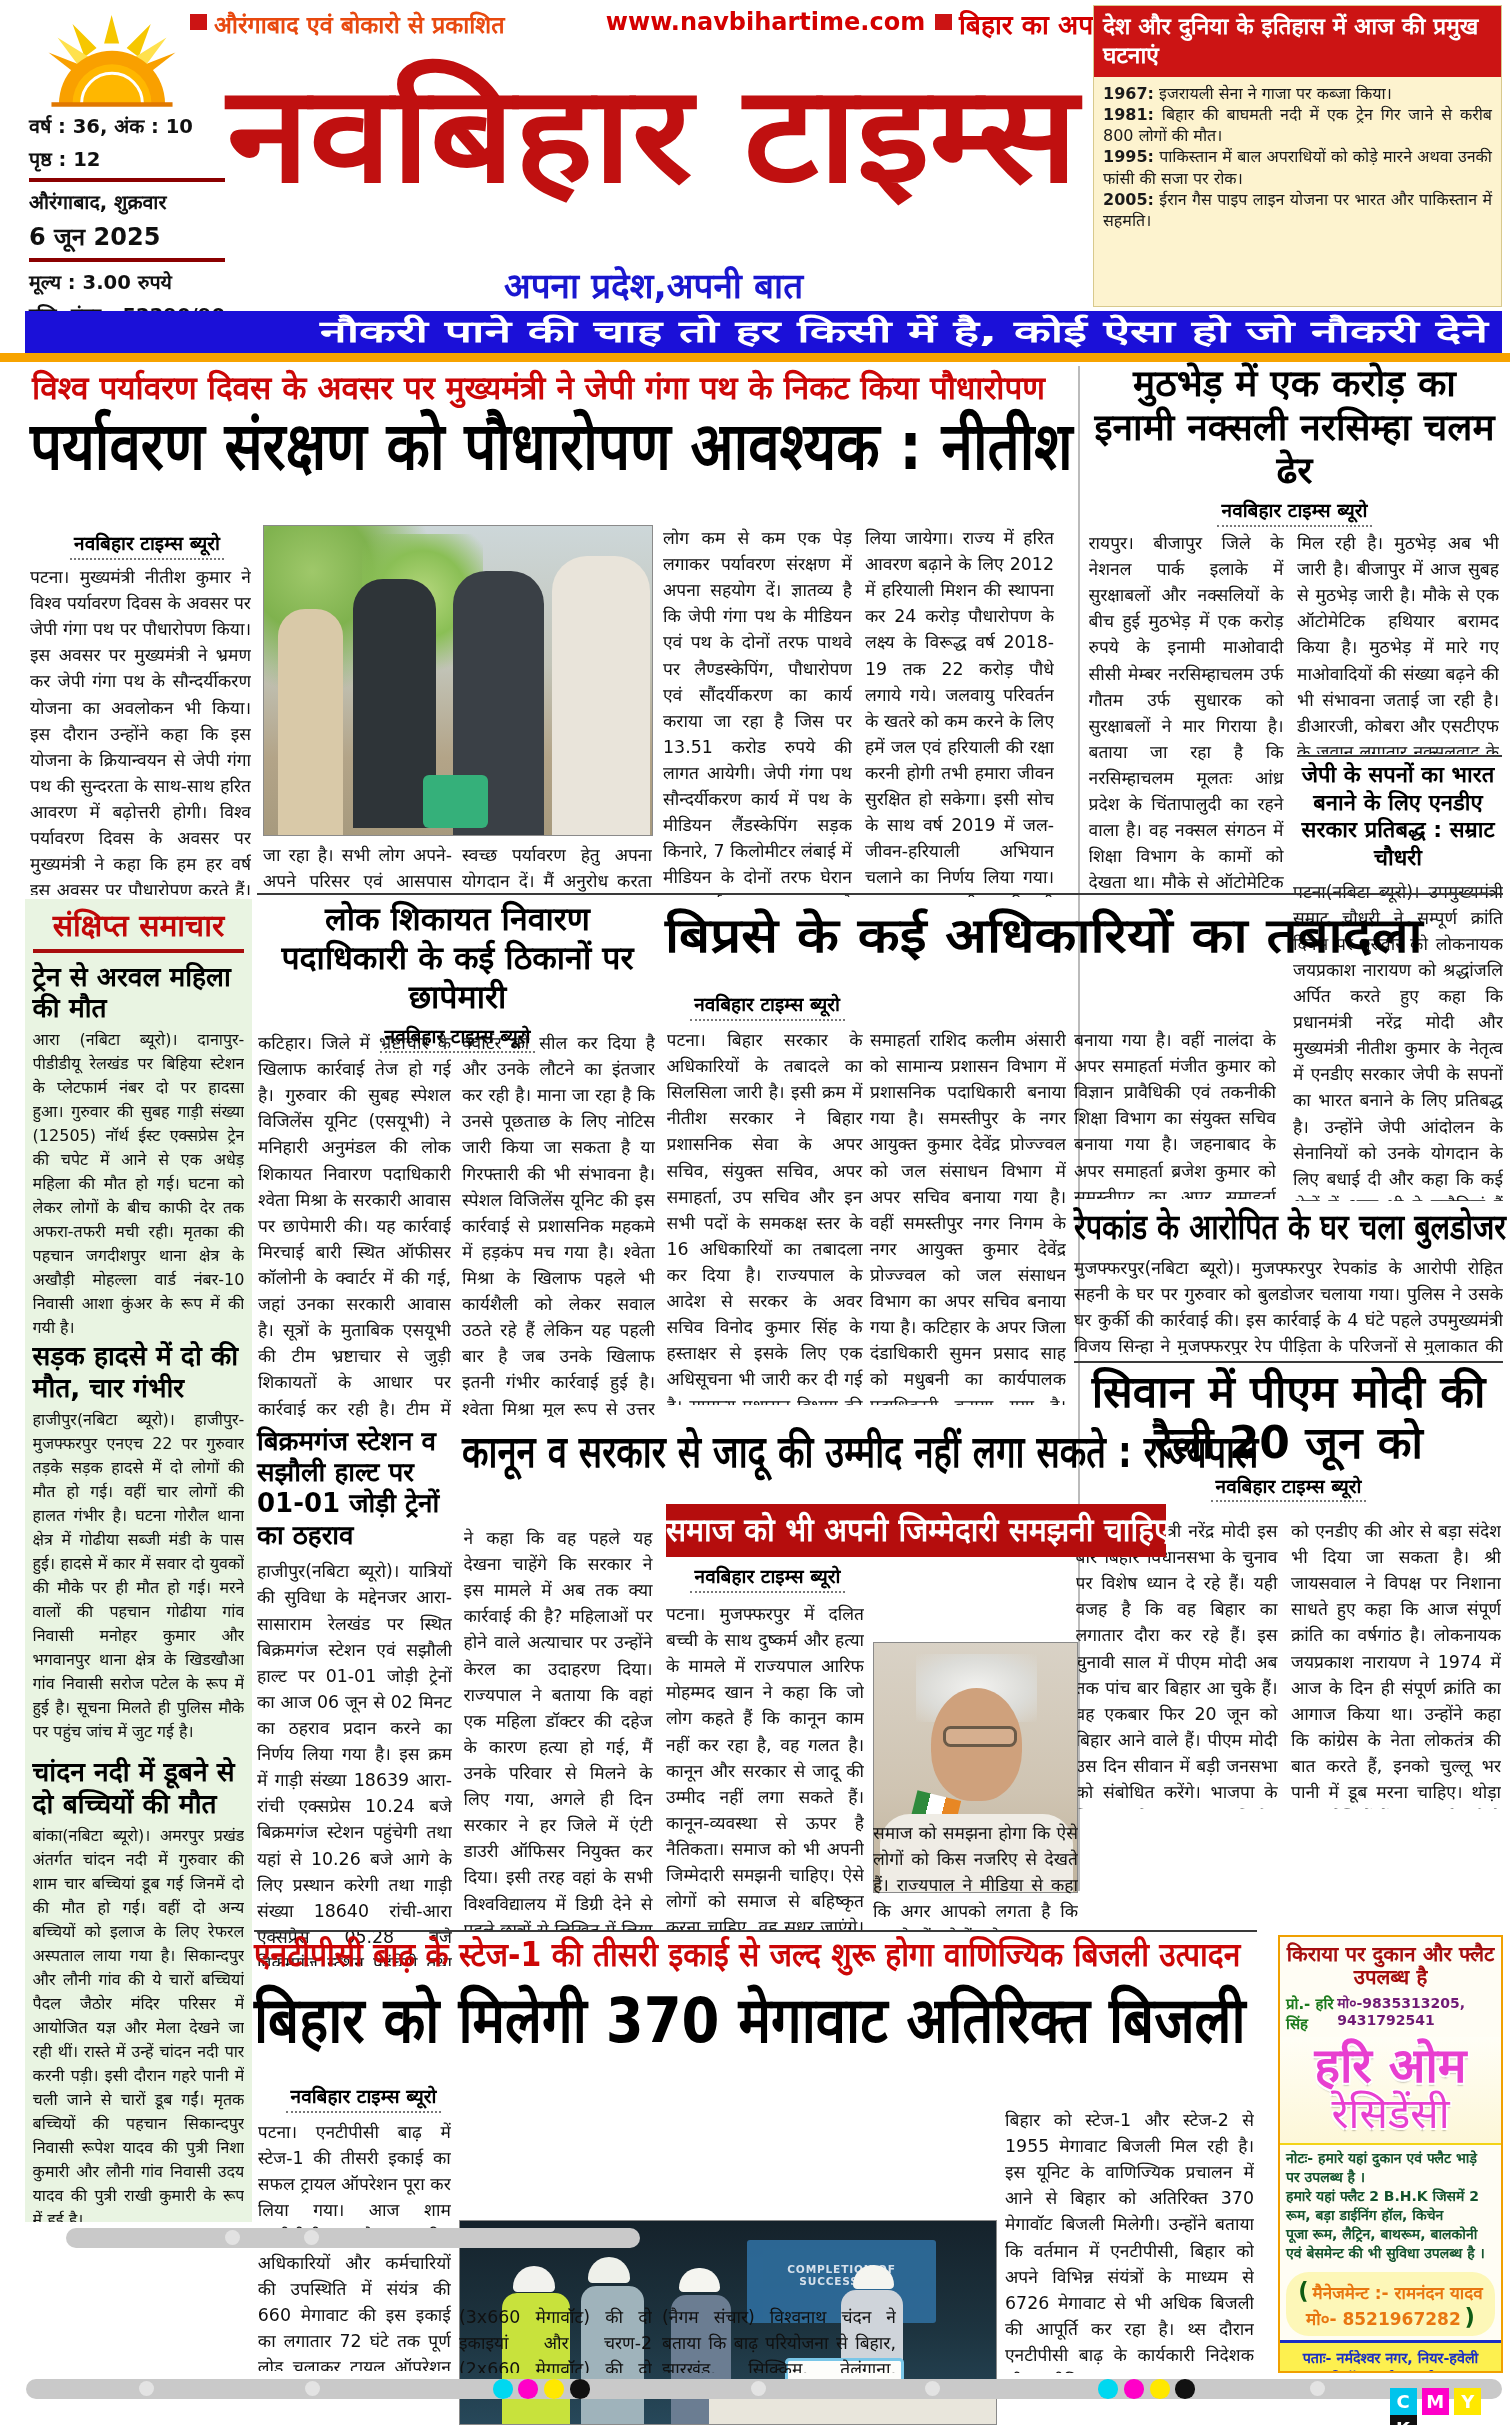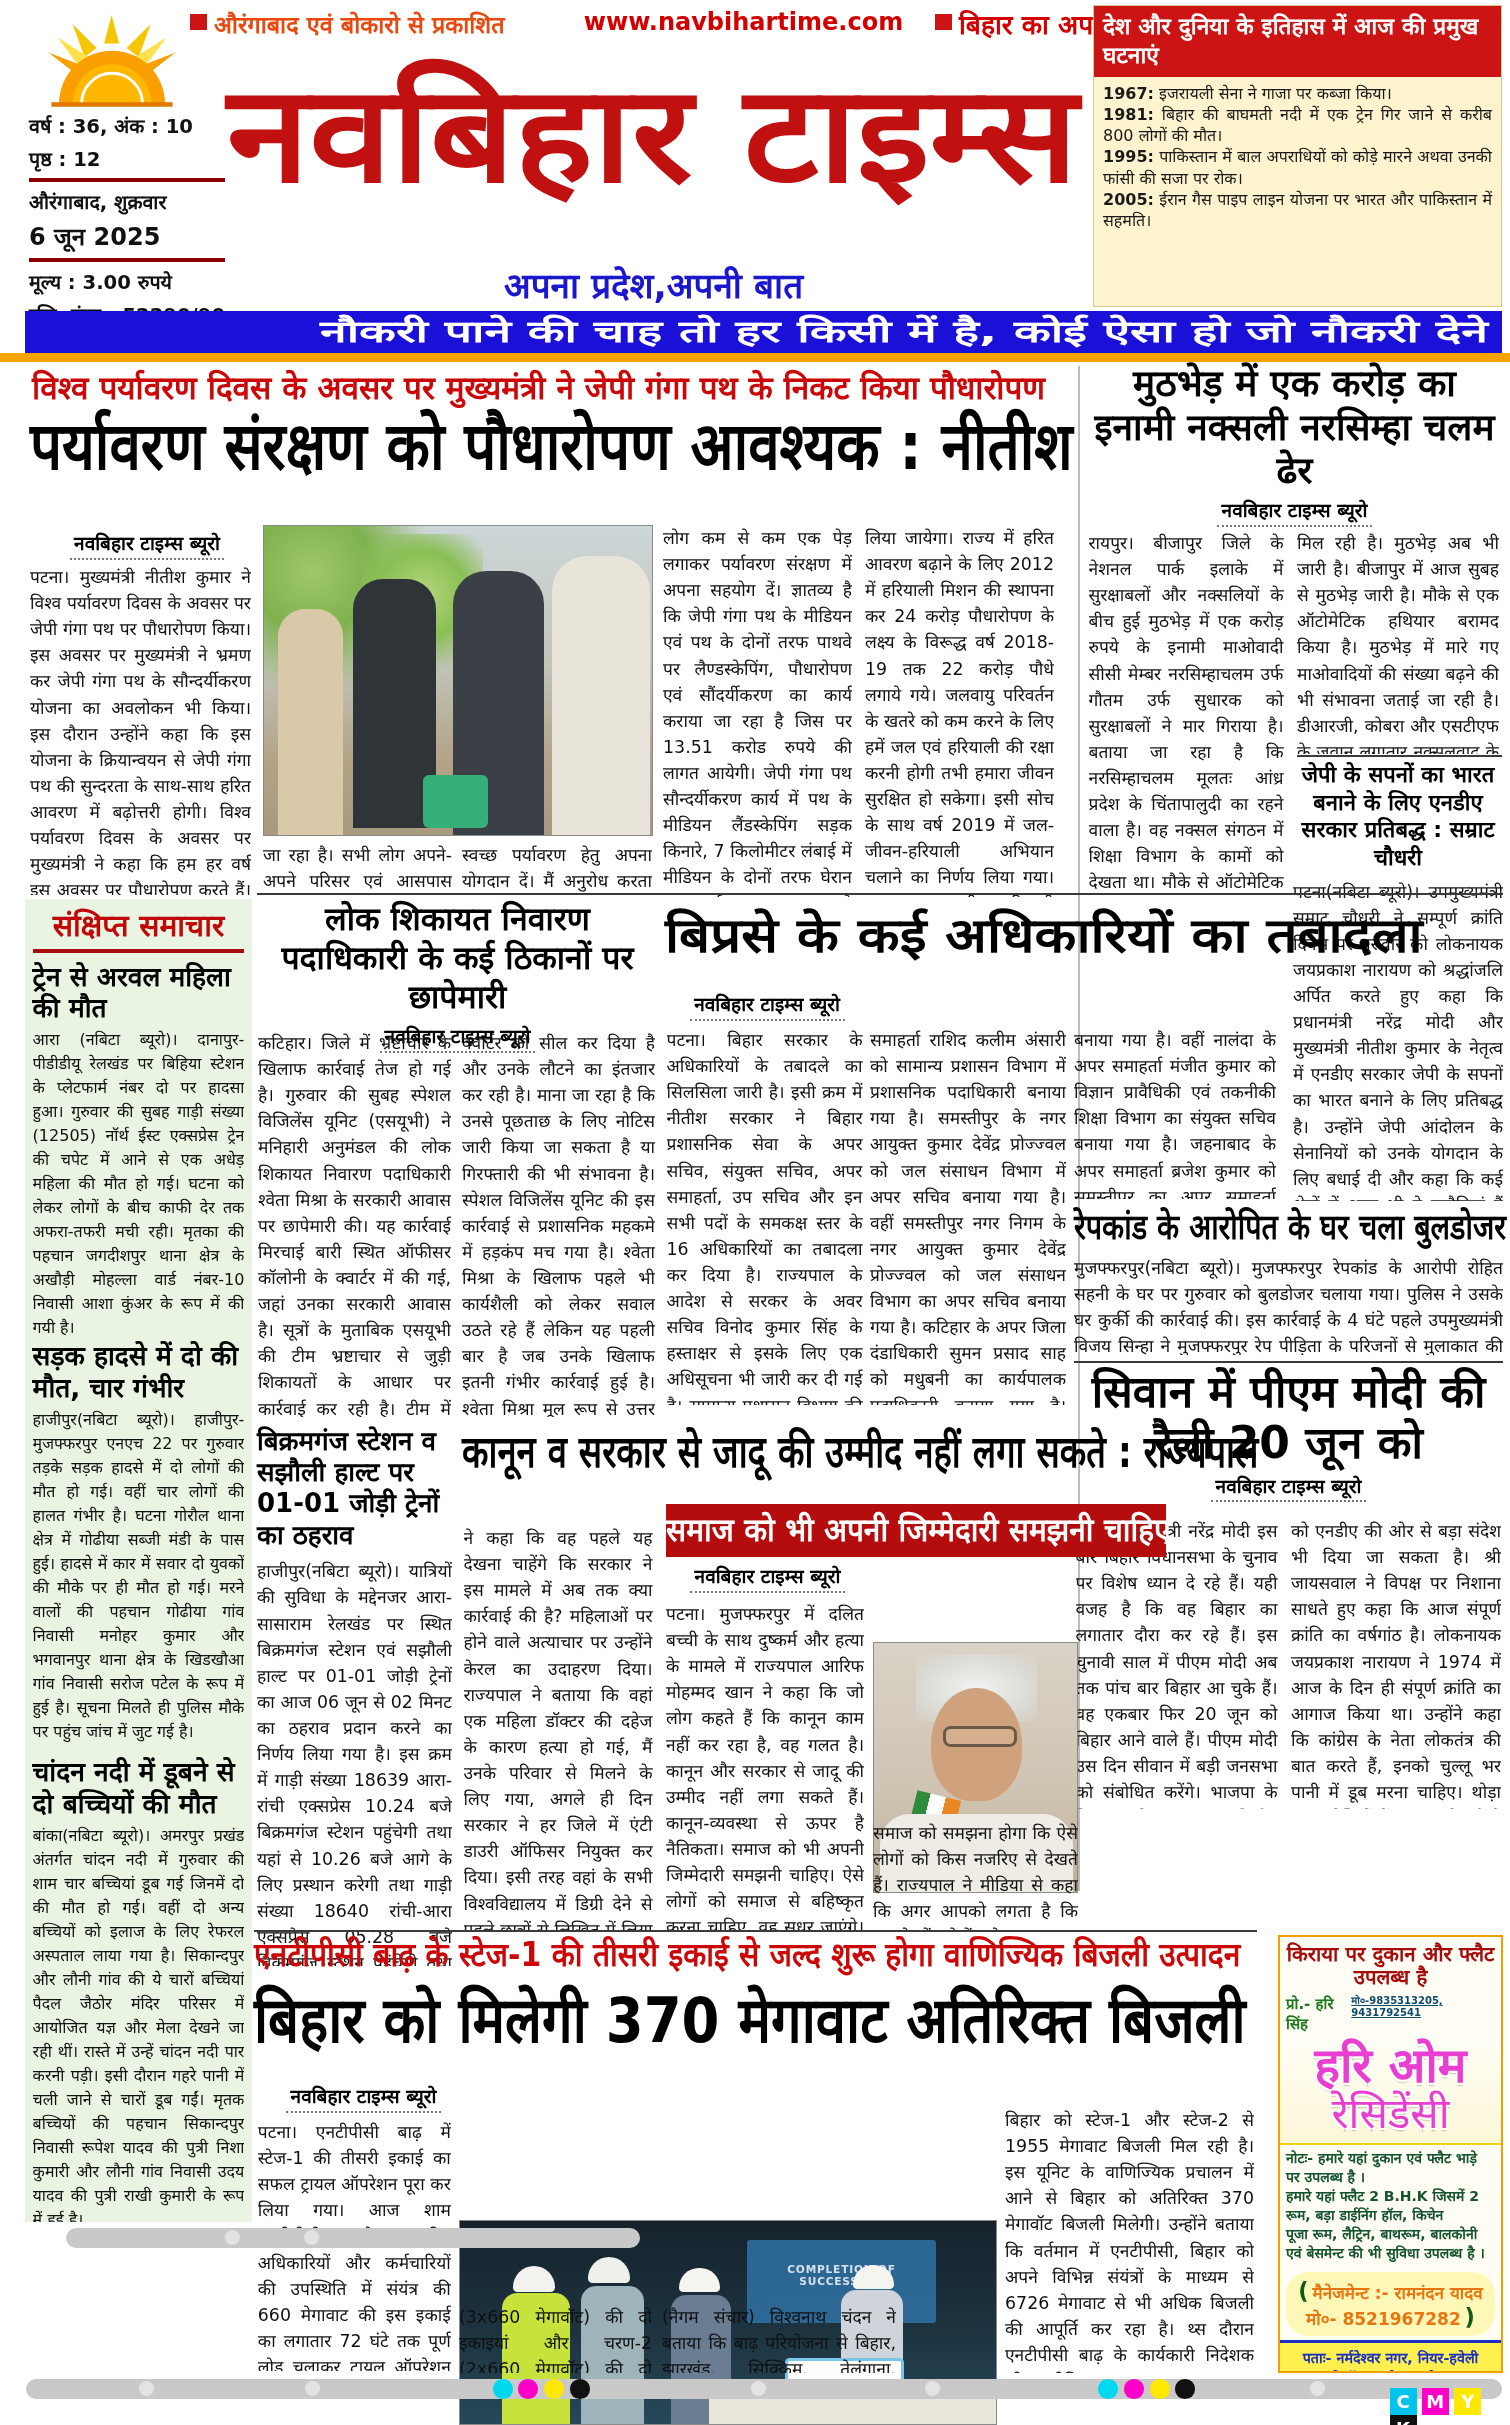--- a/index.html
+++ b/index.html
@@ -49,21 +49,21 @@
     <div style="height:3.8px;background:#8b0000;margin:6px 0;width:196px;"></div>
     <div class="meta">औरंगाबाद, शुक्रवार</div>
     <div class="meta" style="font-size:24px;margin-top:4.5px;">6 जून 2025</div>
     <div style="height:3.8px;background:#8b0000;margin:6px 0;width:196px;"></div>
     <div class="meta">मूल्य : 3.00 रुपये</div>
     <div class="meta" style="margin-top:6px;">रजि. नंबर : 52290/90</div>
   </div>
 
   <div class="abs" style="left:190px;top:13.6px;width:16.6px;height:16.6px;background:#cc1414;"></div>
   <div class="abs" style="left:214px;top:7.6px;width:347px;font-weight:bold;font-size:23.4px;color:#e8490f;">औरंगाबाद एवं बोकारो से प्रकाशित</div>
-  <div class="abs" style="left:581px;top:7.6px;width:325px;text-align:center;font-weight:bold;font-size:24px;color:#d40000;">www.navbihartime.com</div>
+  <div class="abs" style="left:603px;top:7.6px;width:325px;text-align:center;font-weight:bold;font-size:24px;color:#d40000;">www.navbihartime.com</div>
   <div class="abs" style="left:935px;top:13.6px;width:16.6px;height:16.6px;background:#cc1414;"></div>
   <div class="abs" style="left:959px;top:6px;width:317px;font-weight:bold;font-size:26.4px;color:#d40000;">बिहार का अपना अखबार</div>
 
   <div class="abs" style="left:227px;top:45px;width:853px;height:208px;text-align:left;">
     <span class="fit1" style="font-size: 134px; font-weight: 800; color: rgb(192, 16, 16); line-height: 1.35; transform-origin: left center; transform: scaleX(1.10568);">नवबिहार टाइम्स</span>
   </div>
   <div class="abs" style="left:423px;top:261px;width:461px;text-align:center;font-weight:bold;font-size:35px;color:#1a17cf;">अपना प्रदेश,अपनी बात</div>
 
   <div class="abs" style="left:1093px;top:4.5px;width:409px;height:302px;background:#fdf3cf;border:0.8px solid #d8c98d;box-sizing:border-box;">
     <div style="background:#cc1414;color:#fff;font-weight:bold;font-size:22.7px;line-height:1.3;padding:6px 9px;">देश और दुनिया के इतिहास में आज की प्रमुख घटनाएं</div>
@@ -232,21 +232,21 @@
 </div>
 <div class="pill" style="left:66px;top:2228px;width:574px;height:19.6px;">
   <div class="dot" style="left:159px;top:2.3px;width:15px;height:15px;background:#e2e2e2;"></div>
   <div class="dot" style="left:238px;top:2.3px;width:15px;height:15px;background:#e2e2e2;"></div>
 </div>
 
 <div class="abs" style="left:1278px;top:1935px;width:225px;height:438px;border:2.3px solid #f0a000;box-sizing:border-box;background:#fffdf4;overflow:hidden;">
   <div style="color:#a50d0d;font-weight:bold;font-size:20.4px;text-align:center;margin-top:6px;line-height:1.15;">किराया पर दुकान और फ्लैट उपलब्ध है</div>
   <div style="display:flex;justify-content:space-between;padding:3px 6px 0;">
     <span style="color:#1c7a1c;font-weight:bold;font-size:15px;">प्रो.- हरि सिंह</span>
-    <span style="color:#0c4a6e;font-weight:bold;font-size:10px;text-decoration:underline;">मो०-9835313205, 9431792541</span>
+    <span style="color:#701a75;font-weight:bold;font-size:14px;">मो०-9835313205, 9431792541</span>
   </div>
   <div style="text-align:center;margin-top:4.5px;background:linear-gradient(180deg,#fffef6,#fdf7d8);padding:3px 0 6px;">
     <div style="color:#e83fd0;font-weight:800;font-size:48px;line-height:1.05;text-shadow:1.5px 1.5px 0 #fff,-1.5px -1.5px 0 #fff,1.5px -1.5px 0 #fff,-1.5px 1.5px 0 #fff,0 3px 1.5px rgba(0,0,0,.25);">हरि ओम</div>
     <div style="color:#e83fd0;font-weight:400;font-size:42px;line-height:1.1;text-shadow:1.5px 1.5px 0 #fff,-1.5px -1.5px 0 #fff,1.5px -1.5px 0 #fff,-1.5px 1.5px 0 #fff,0 3px 1.5px rgba(0,0,0,.25);">रेसिडेंसी</div>
   </div>
   <div style="border-top:2.3px solid #f3d316;padding:4.5px 6px;color:#14532d;font-weight:bold;font-size:14px;line-height:1.35;">
     <div>नोटः- हमारे यहां दुकान एवं फ्लैट भाड़े पर उपलब्ध है ।</div>
     <div>हमारे यहां फ्लैट 2 B.H.K जिसमें 2 रूम, बड़ा डाईनिंग हॉल, किचेन</div>
     <div>पूजा रूम, लैट्रिन, बाथरूम, बालकोनी एवं बेसमेन्ट की भी सुविधा उपलब्ध है ।</div>
   </div>

